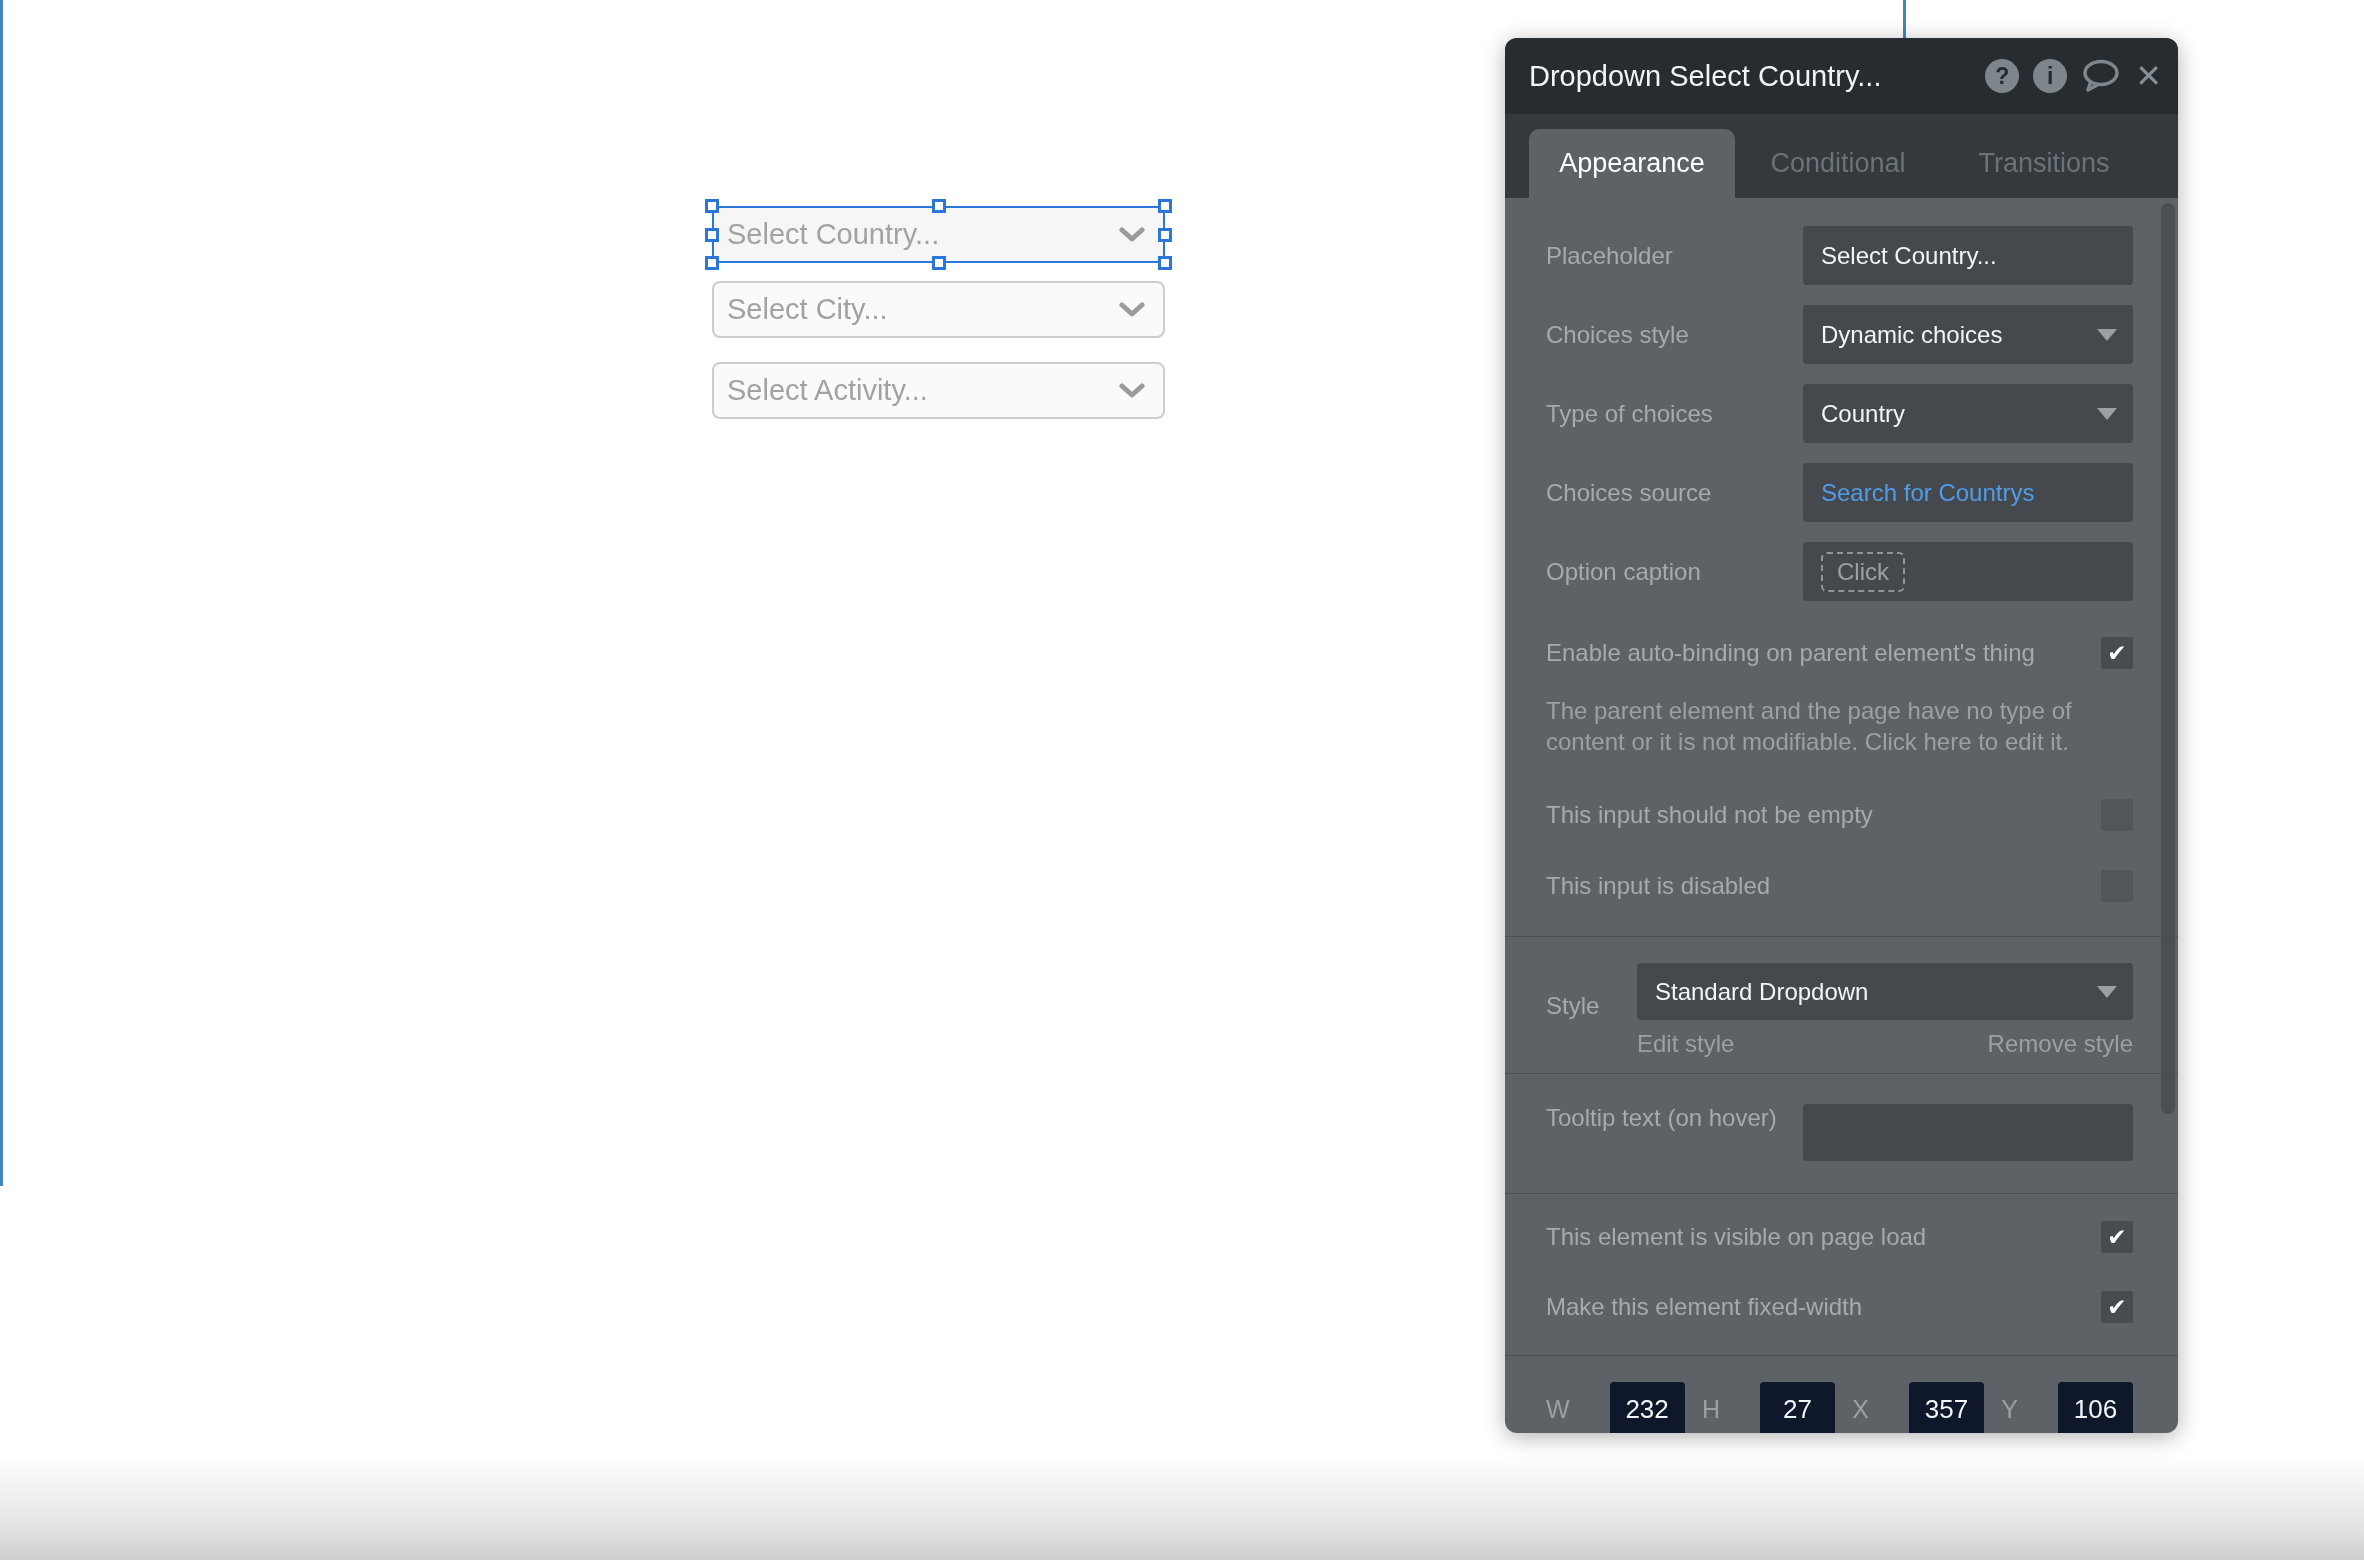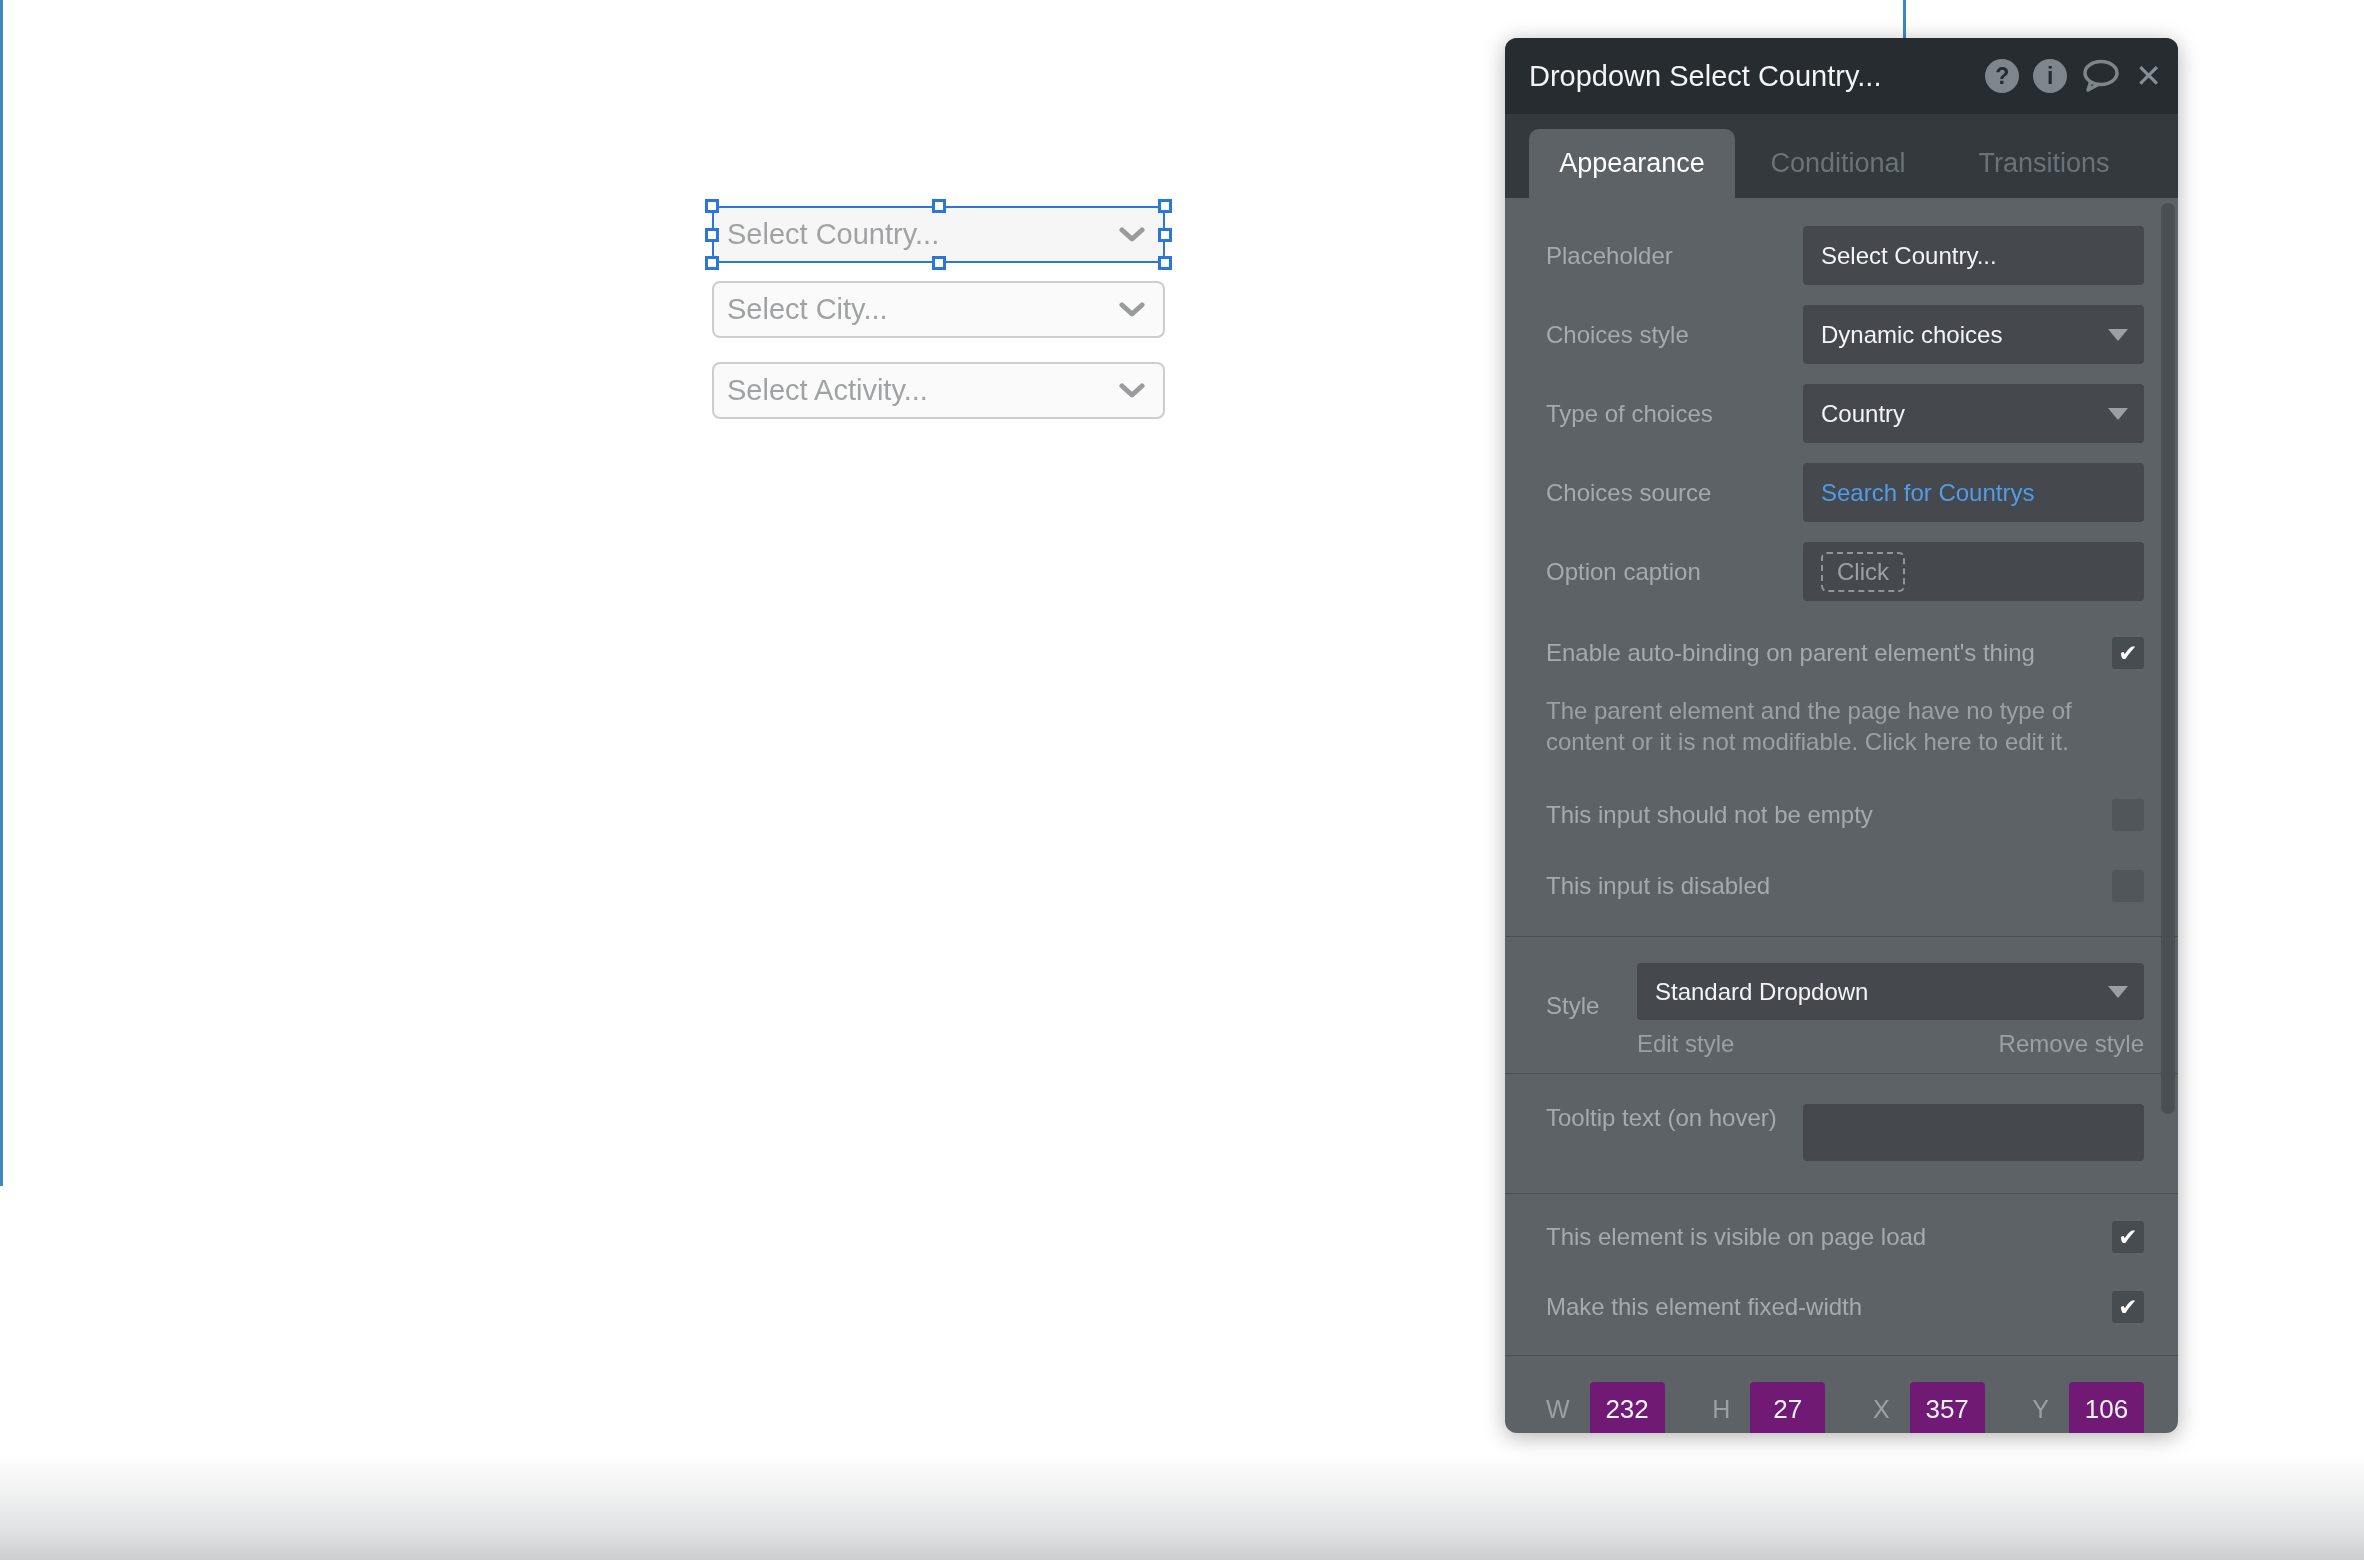--- a/index.html
+++ b/index.html
@@ -44,21 +44,21 @@
   .circle-icon{width:34px;height:34px;border-radius:50%;background:#7e868c;color:#242a2e;
     font-size:23px;font-weight:bold;display:flex;align-items:center;justify-content:center;cursor:pointer;}
   .bubble-icon{cursor:pointer;line-height:0;}
   .close-icon{color:#878e94;font-size:32px;font-weight:bold;cursor:pointer;line-height:1;}
 
   .tab-bar{height:84px;flex:0 0 84px;background:#33393d;display:flex;align-items:flex-end;padding-left:24px;box-sizing:border-box;}
   .tab{width:206px;height:69px;display:flex;align-items:center;justify-content:center;
     font-size:27px;color:#6c7378;cursor:pointer;}
   .tab.active{background:#5d6266;border-radius:10px 10px 0 0;color:#ffffff;}
 
-  .panel-content{flex:1;padding:0 34px 0 41px;box-sizing:border-box;position:relative;}
+  .panel-content{flex:1;padding:0 45px 0 41px;box-sizing:border-box;position:relative;}
 
   .prop-row{display:flex;align-items:center;height:59px;margin-top:20px;}
   .prop-row.first{margin-top:28px;}
   .prop-label{width:257px;flex:0 0 257px;color:#a4aaae;font-size:24px;}
   .prop-input{flex:1;height:59px;background:#45494e;border-radius:4px;display:flex;align-items:center;
     padding:0 18px;box-sizing:border-box;color:#f2f4f5;font-size:24px;position:relative;}
   .prop-input.select{cursor:pointer;}
   .sel-arrow{position:absolute;right:16px;top:50%;transform:translateY(-50%);
     width:0;height:0;border-left:10px solid transparent;border-right:10px solid transparent;border-top:12px solid #9aa0a3;}
   .link-blue{color:#4f9ce8;cursor:pointer;}
@@ -79,22 +79,22 @@
   .style-links{display:flex;justify-content:space-between;margin-left:91px;margin-top:10px;height:24px;
     color:#9aa0a4;font-size:24px;}
   .style-links span{cursor:pointer;}
 
   .tooltip-row{display:flex;align-items:flex-start;height:57px;margin-top:30px;}
   .tooltip-row .prop-input{height:57px;}
 
   .size-row{display:flex;align-items:center;justify-content:space-between;height:55px;margin-top:26px;}
   .size-group{display:flex;align-items:center;gap:20px;}
   .size-label{color:#9aa0a4;font-size:25px;}
-  .size-input{width:75px;height:55px;background:#701a75;border-radius:4px;color:#f2f4f6;font-size:26px;
-    display:flex;align-items:center;justify-content:center;}
+  .size-input{width:75px;height:55px;background:#0f172a;border-radius:4px;color:#f2f4f6;font-size:26px;
+    display:flex;align-items:center;justify-content:center;margin-left:20px;}
 
   .scroll-thumb{position:absolute;right:3px;top:165px;width:14px;height:911px;background:#4a4f53;border-radius:7px;cursor:pointer;}
 </style>
 </head>
 <body>
 
 <div class="page-edge-line"></div>
 <div class="guide-line-top"></div>
 <div class="bottom-gradient"></div>
 

